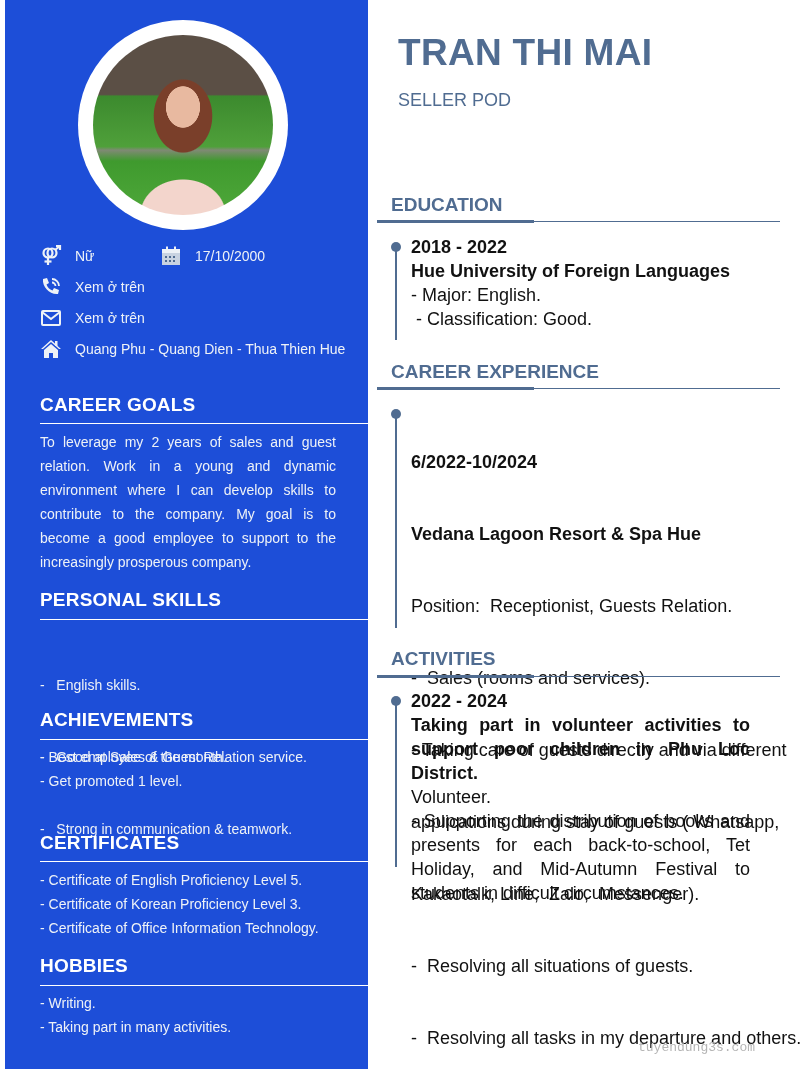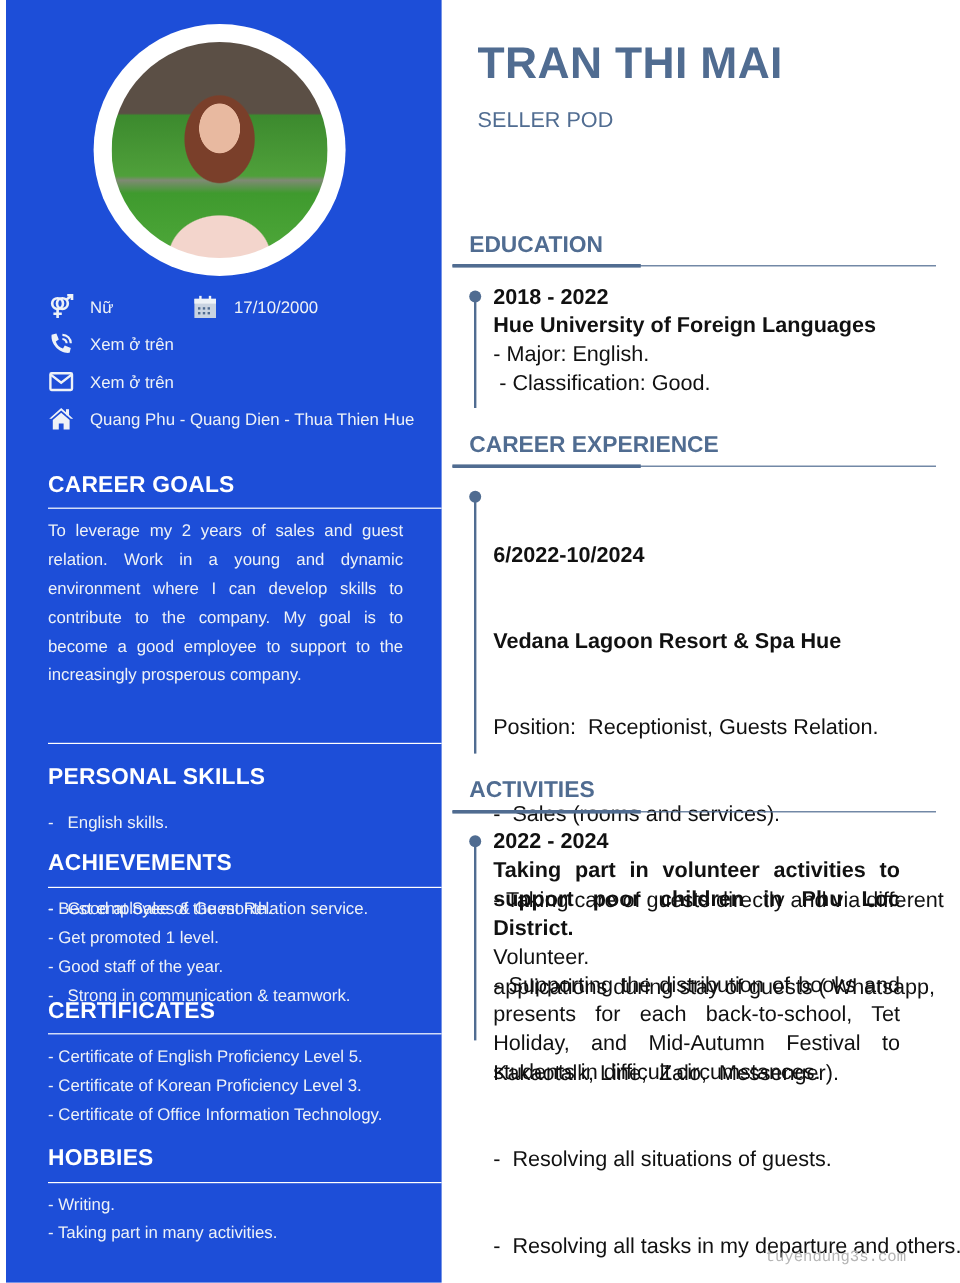--- a/index.html
+++ b/index.html
@@ -122,34 +122,33 @@
         <polygon points="4,11 11,5 18,11 18,19 13,19 13,14 9,14 9,19 4,19" fill="#eef2f7"></polygon>
       </svg>
     </span>
     <span>Quang Phu - Quang Dien -  Thua Thien Hue</span>
   </div>
 
   <div class="side-h" style="top:394px;">CAREER GOALS</div>
   <div class="side-rule" style="top:423px;"></div>
   <div class="side-text justify" style="top:430px;">To leverage my 2 years of sales and guest relation. Work in a young and dynamic environment where I can develop skills to contribute to the company. My goal is to become a good employee to support to the increasingly prosperous company.</div>
 
-  <div class="side-h" style="top:589px;margin-top:48px;">PERSONAL SKILLS</div>
+  <div class="side-h" style="top:589px;">PERSONAL SKILLS</div>
   <div class="side-rule" style="top:619px;"></div>
   <div class="side-text" style="top:625px; white-space:pre;">
     <div>-   English skills.</div>
     <div>-   Good at Sales &amp; Guest Relation service.</div>
     <div>-   Strong in communication &amp; teamwork.</div>
   </div>
 
   <div class="side-h" style="top:709px;">ACHIEVEMENTS</div>
   <div class="side-rule" style="top:739px;"></div>
   <div class="side-text" style="top:745px;">
     <div>- Best employee of the month.</div>
     <div>- Get promoted 1 level.</div>
-    <div>- Good staff of the year.</div>
   </div>
 
   <div class="side-h" style="top:832px;">CERTIFICATES</div>
   <div class="side-rule" style="top:861px;"></div>
   <div class="side-text" style="top:868px;">
     <div>- Certificate of English Proficiency Level 5.</div>
     <div>- Certificate of Korean Proficiency Level 3.</div>
     <div>- Certificate of Office Information Technology.</div>
   </div>
 

